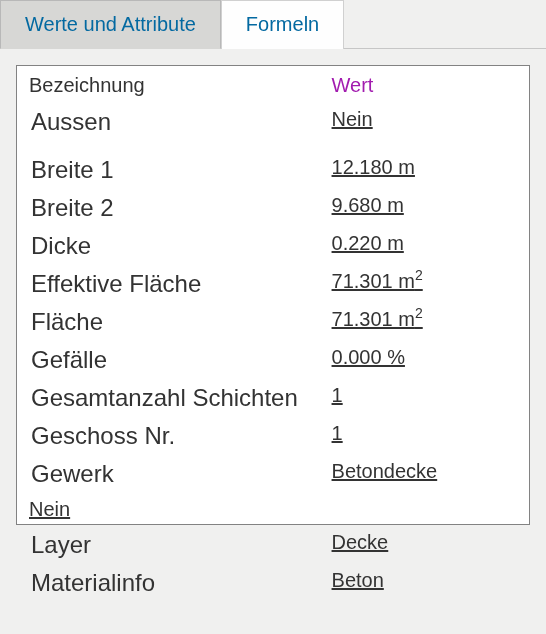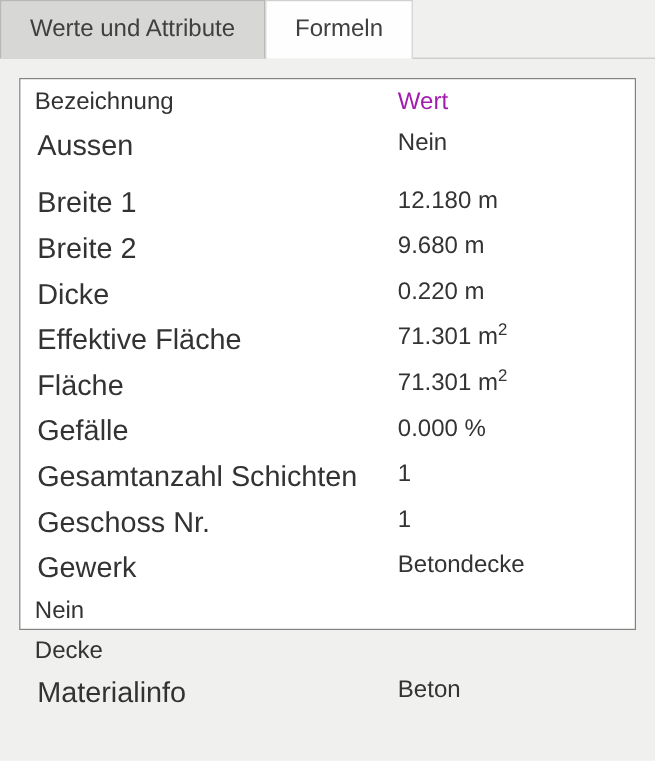--- a/index.html
+++ b/index.html
@@ -14,21 +14,21 @@
       height: 634px;
       overflow: hidden;
     }
     .tabs {
       display: flex;
       border-bottom: 1px solid #c6c6c6;
     }
     .tab {
       padding: 12px 24px;
       font-size: 20px;
-      color: #404040;
+      color: #0369a1;
       cursor: pointer;
       border: 1px solid transparent;
       position: relative;
     }
     .tab.active {
       background: #d7d7d5;
       border: 1px solid #b8b8b8;
       border-bottom: 1px solid #d7d7d5;
       margin-bottom: -1px;
     }
@@ -71,20 +71,21 @@
     .row .cell-label {
       width: 62%;
       font-size: 24px;
       color: #333;
       padding-left: 2px;
     }
     .row .cell-value {
       width: 38%;
       font-size: 20px;
       color: #333;
+      text-decoration: underline;
     }
     sup {
       font-size: 0.7em;
       vertical-align: super;
       line-height: 0;
     }
   </style>
 </head>
 <body>
 
@@ -140,20 +141,21 @@
         <div class="cell-value">1</div>
       </div>
       <div class="row">
         <div class="cell-label">Gewerk</div>
         <div class="cell-value">Betondecke</div>
       </div>
       <div class="row">
         <div class="cell-value">Nein</div>
       </div>
       <div class="row">
+        <div class="cell-label">Layer</div>
         <div class="cell-value">Decke</div>
       </div>
       <div class="row">
         <div class="cell-label">Materialinfo</div>
         <div class="cell-value">Beton</div>
       </div>
     </div>
   </div>
 </div>
 

